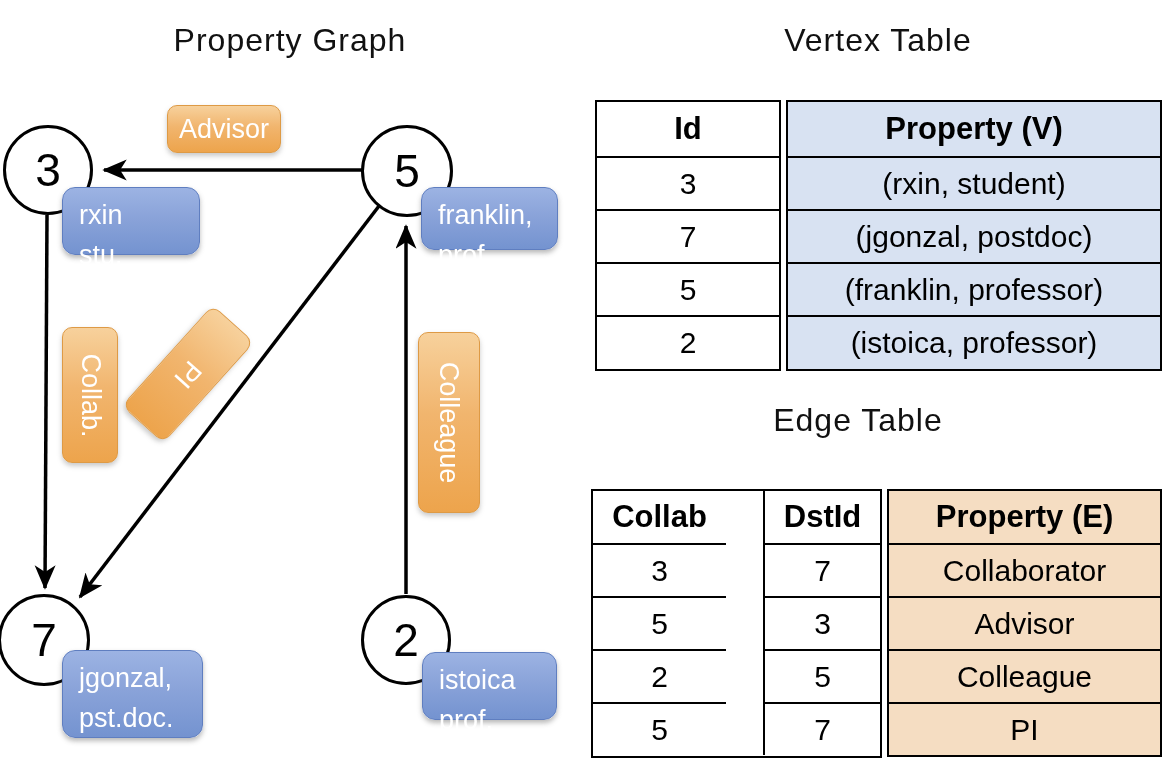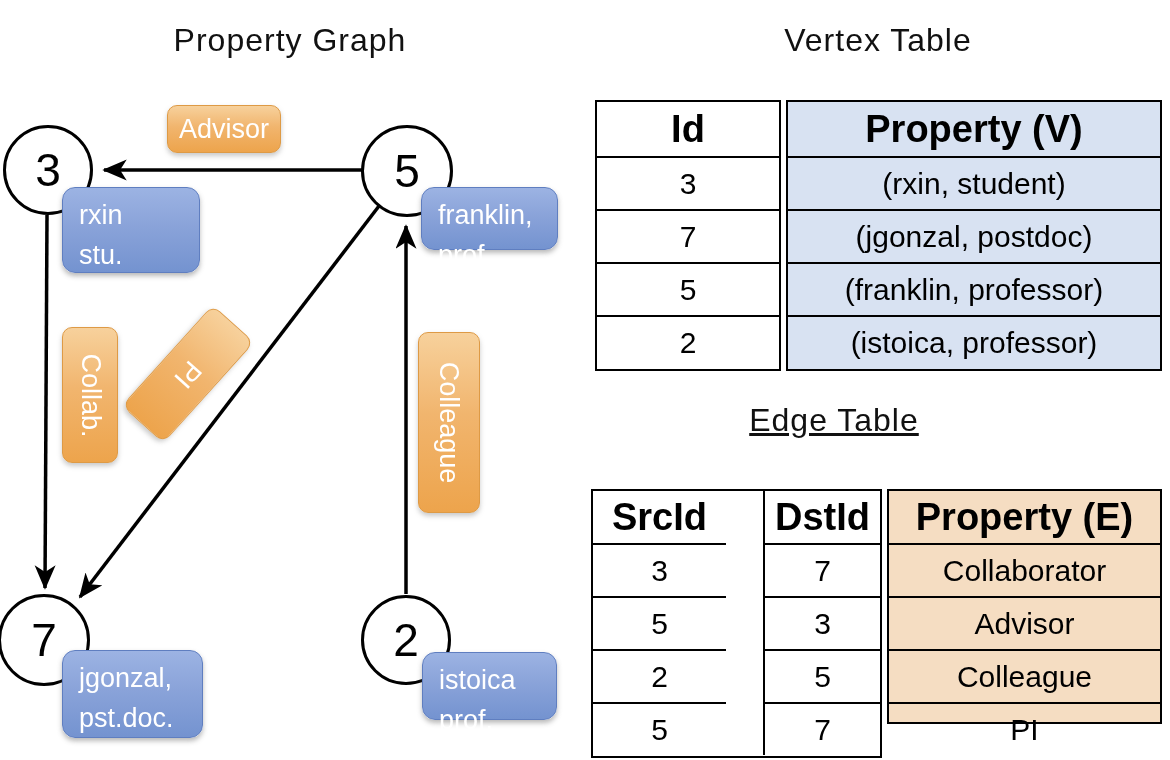--- a/index.html
+++ b/index.html
@@ -64,21 +64,21 @@
     border:2.5px solid #000;
     display:grid;
     z-index:1;
   }
   .tbl .cell{
     box-sizing:border-box;
     display:flex;align-items:center;justify-content:center;
     font-size:30px;
     white-space:nowrap;
   }
-  .tbl .cell.hdr{font-weight:700;font-size:38px;}
+  .tbl .cell.hdr{font-weight:700;font-size:31px;}
   .tbl .cell.rline{border-top:2px solid #000;}
   .tbl .cell.cline{border-left:2px solid #000;margin-left:37px;}
   .bg-blue{background:#d8e2f2;}
   .bg-tan{background:#f5ddc2;}
   svg{z-index:0;}
 </style>
 </head>
 <body>
 
 <div id="canvas">
@@ -116,21 +116,21 @@
   <div class="abs ebox" style="left:62px;top:327px;width:56px;height:136px;">
     <span class="rot90">Collab.</span>
   </div>
   <div class="abs ebox" style="left:160px;top:306px;width:56px;height:136px;transform:rotate(42deg);">
     <span class="rot90">PI</span>
   </div>
   <div class="abs ebox" style="left:418px;top:332px;width:62px;height:181px;">
     <span class="rot90">Colleague</span>
   </div>
 
-  <div class="abs vbox" style="left:62px;top:187px;width:138px;height:86px;">
+  <div class="abs vbox" style="left:62px;top:187px;width:138px;height:68px;">
     <div>rxin</div>
     <div>stu.</div>
   </div>
   <div class="abs vbox" style="left:421px;top:187px;width:137px;height:63px;">
     <div>franklin,</div>
     <div>prof.</div>
   </div>
   <div class="abs vbox" style="left:62px;top:650px;width:141px;height:88px;">
     <div>jgonzal,</div>
     <div>pst.doc.</div>
@@ -151,36 +151,36 @@
   </div>
 
   <div class="abs tbl bg-blue" style="left:786px;top:100px;width:376px;height:271px;grid-template-rows:54px 53px 53px 53px 53px;">
     <div class="cell hdr">Property (V)</div>
     <div class="cell rline">(rxin, student)</div>
     <div class="cell rline">(jgonzal, postdoc)</div>
     <div class="cell rline">(franklin, professor)</div>
     <div class="cell rline">(istoica, professor)</div>
   </div>
 
-  <div class="abs big-title" style="left:654px;top:402px;width:360px;text-decoration:underline;">Edge Table</div>
+  <div class="abs big-title" style="left:678px;top:402px;width:360px;">Edge Table</div>
 
   <div class="abs tbl" style="left:591px;top:489px;width:291px;height:269px;grid-template-rows:52px 53px 53px 53px 53px;grid-template-columns:133px 1fr;">
-    <div class="cell hdr">SrcId</div>
+    <div class="cell hdr">Collab</div>
     <div class="cell hdr cline">DstId</div>
     <div class="cell rline">3</div>
     <div class="cell rline cline">7</div>
     <div class="cell rline">5</div>
     <div class="cell rline cline">3</div>
     <div class="cell rline">2</div>
     <div class="cell rline cline">5</div>
     <div class="cell rline">5</div>
     <div class="cell rline cline">7</div>
   </div>
 
-  <div class="abs tbl bg-tan" style="left:887px;top:489px;width:275px;height:235px;grid-template-rows:52px 53px 53px 53px 53px;text-align:center;">
+  <div class="abs tbl bg-tan" style="left:887px;top:489px;width:275px;height:268px;grid-template-rows:52px 53px 53px 53px 53px;text-align:center;">
     <div class="cell hdr">Property (E)</div>
     <div class="cell rline">Collaborator</div>
     <div class="cell rline">Advisor</div>
     <div class="cell rline">Colleague</div>
     <div class="cell rline">PI</div>
   </div>
 
 </div>
 
 </body></html>

